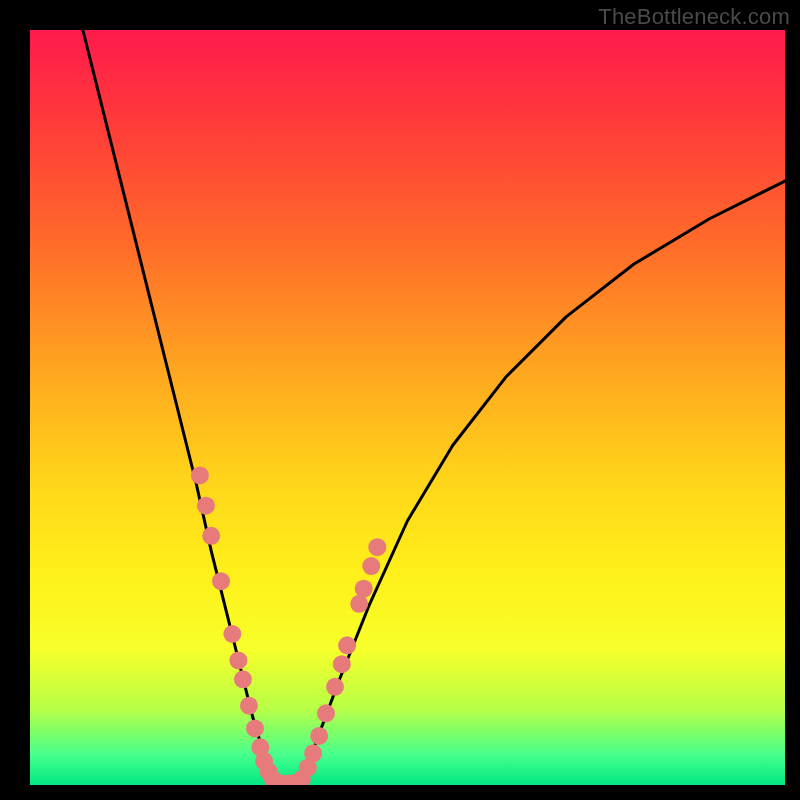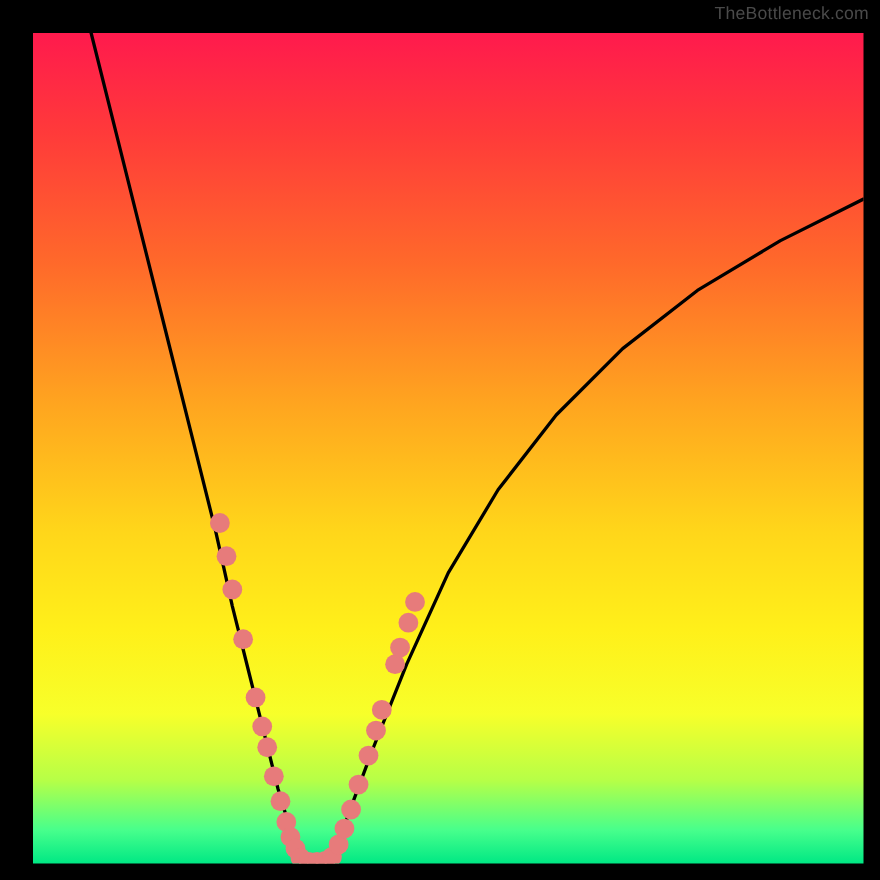--- a/index.html
+++ b/index.html
@@ -33,21 +33,21 @@
       #f7ff2a 82%,
       #b6ff47 90%,
       #47ff8c 96%,
       #00e884 100%);
   }
   .watermark {
     position: absolute;
     top: 4px;
     right: 10px;
     color: #4a4a4a;
-    font-size: 16px;
+    font-size: 22px;
     font-weight: 500;
     letter-spacing: 0.2px;
     user-select: none;
   }
   svg.curve {
     position: absolute;
     left: 0;
     top: 0;
     width: 755px;
     height: 755px;

